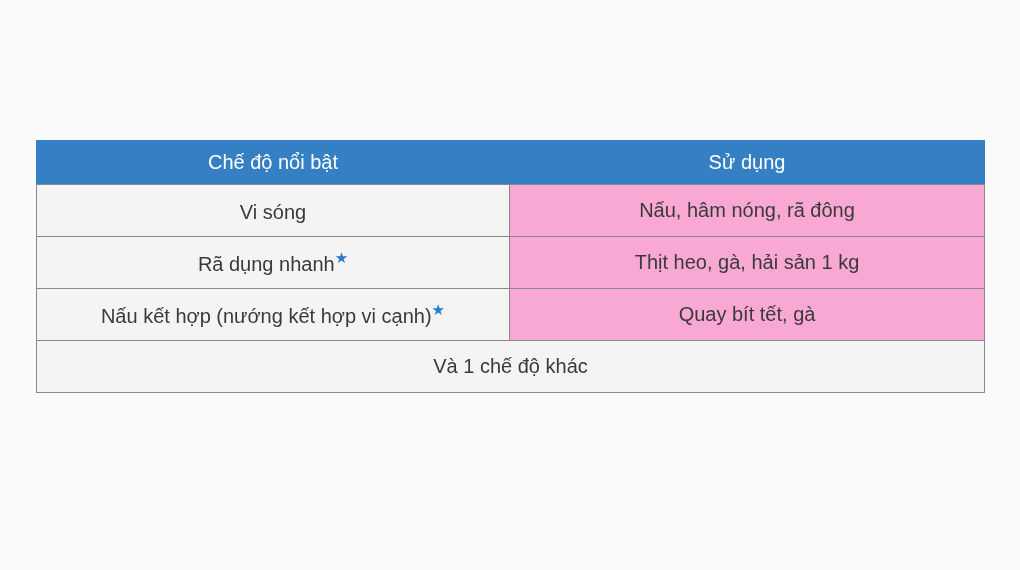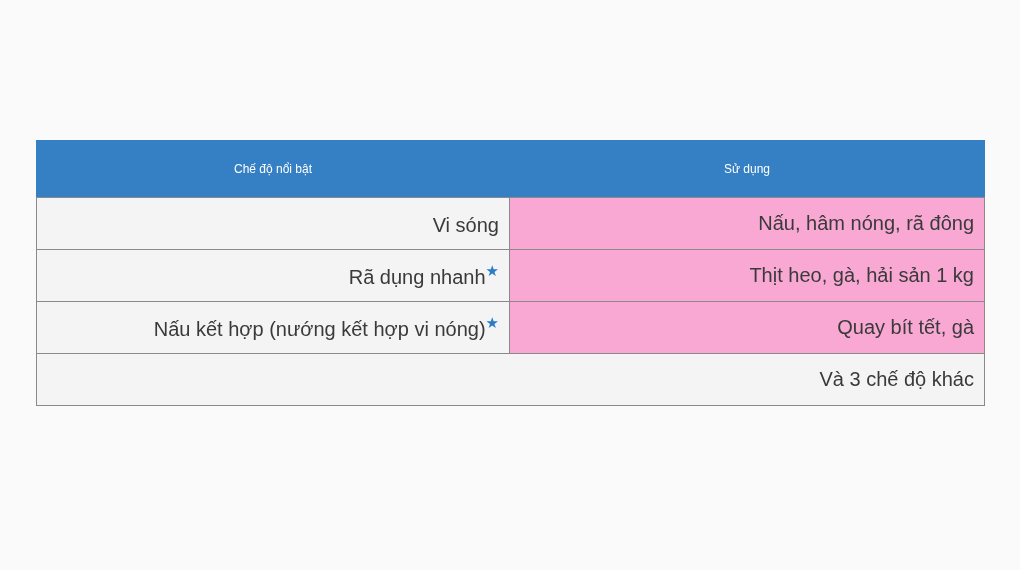--- a/index.html
+++ b/index.html
@@ -41,36 +41,35 @@
     text-align: center;
     vertical-align: middle;
     padding: 0 10px;
     box-sizing: border-box;
   }
 
   .feature-table thead th {
     background: #3580c4;
     color: #ffffff;
     font-weight: 400;
-    font-size: 12px;
-    height: 57px;
+    font-size: 20px;
+    height: 44px;
     border-color: #3580c4;
     border-bottom-color: #8a8a8a;
   }
   .feature-table thead th.th-divider {
     border-left: 1px solid #5a9ad2;
     margin-top: 36px;
   }
 
   .feature-table tbody td {
     font-size: 20px;
     color: #3a3a3a;
     height: 52px;
     font-weight: 400;
-    text-align: right;
   }
 
   .cell-mode {
     background: #f4f4f4;
   }
   .cell-usage {
     background: #f9a8d4;
   }
   .cell-footnote {
     background: #f4f4f4;
@@ -117,25 +116,25 @@
       <tr>
         <td class="cell-mode">
           <span class="label-text">Rã dụng nhanh</span><span class="star">★</span>
         </td>
         <td class="cell-usage">Thịt heo, gà, hải sản 1 kg</td>
       </tr>
 
 
       <tr>
         <td class="cell-mode">
-          <span class="label-text">Nấu kết hợp (nướng kết hợp vi nóng)</span><span class="star">★</span>
+          <span class="label-text">Nấu kết hợp (nướng kết hợp vi cạnh)</span><span class="star">★</span>
         </td>
         <td class="cell-usage">Quay bít tết, gà</td>
       </tr>
 
       <tr>
-        <td class="cell-footnote" colspan="2">Và 3 chế độ khác</td>
+        <td class="cell-footnote" colspan="2">Và 1 chế độ khác</td>
       </tr>
 
     </tbody>
   </table>
 
 </div>
 
 </body></html>

